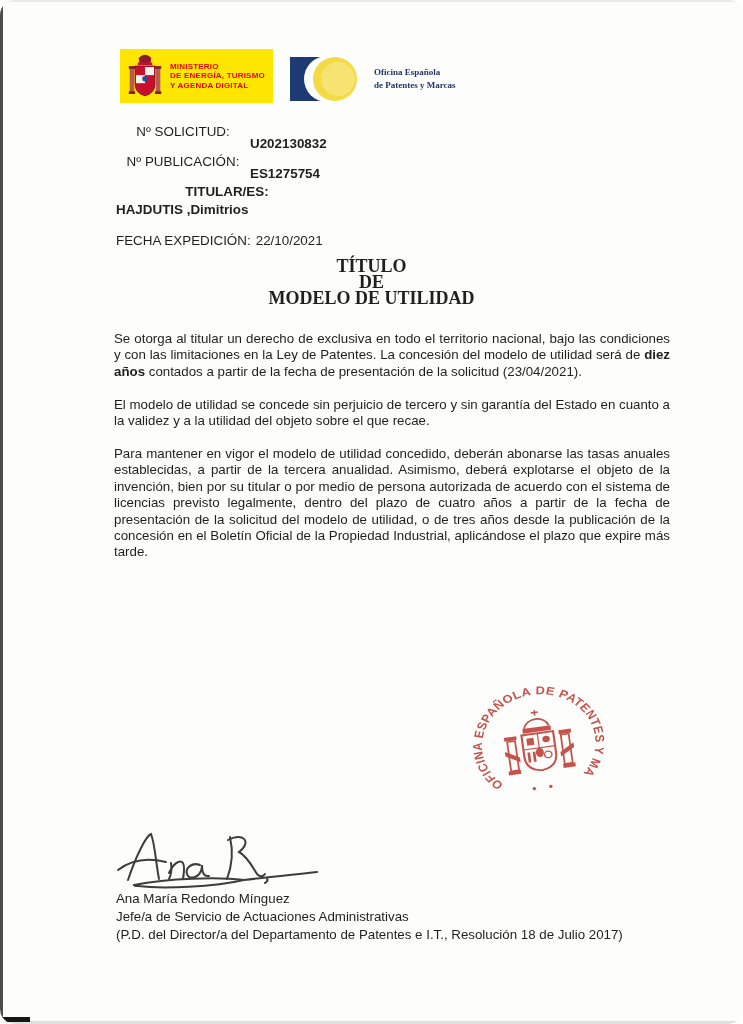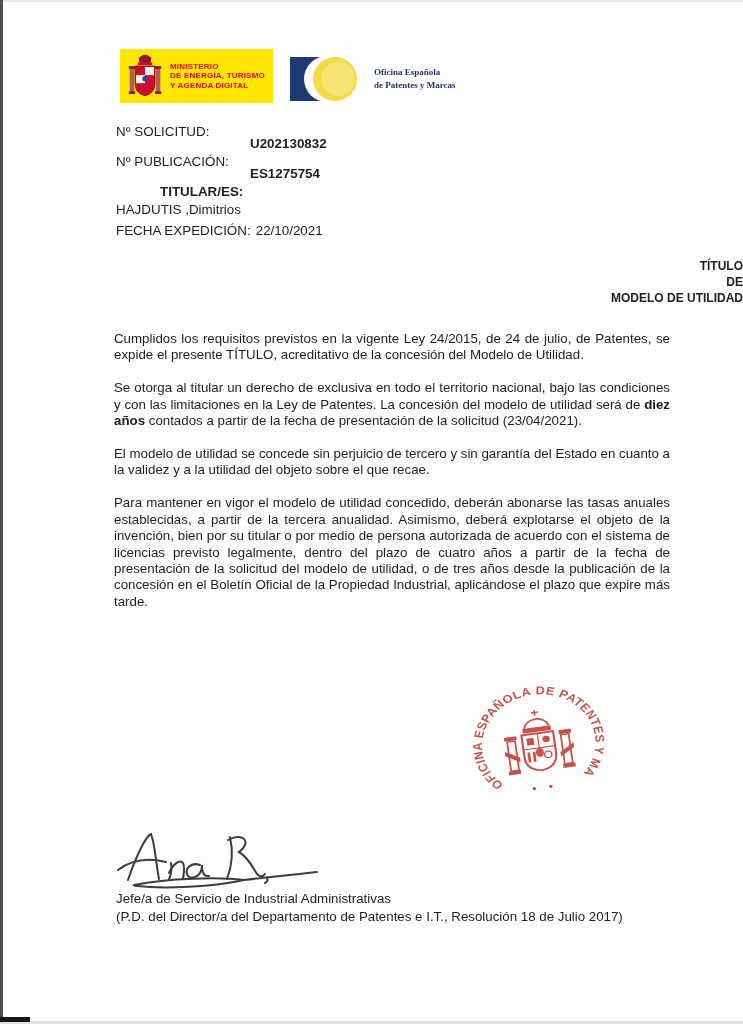--- a/index.html
+++ b/index.html
@@ -1,18 +1,18 @@
 <!DOCTYPE html>
 <html><head>
 <meta charset="utf-8">
 <style>
   html,body { margin:0; padding:0; background:#ffffff; }
   .page {
     position:relative; width:743px; height:1024px; overflow:hidden;
-    background:#fdfdfc; font-family:"Liberation Sans", sans-serif; color:#1f1f1f;
+    background:#fdfdfc; font-family:"Liberation Sans", sans-serif; color:#1f1f1f;border-radius:15px;
   }
   
   .artifact-left   { position:absolute; left:0; top:0; width:3px; height:1021px; background:#4d4d4d; }
   .artifact-top    { position:absolute; left:3px; top:0; right:0; height:2px; background:#e9e9e7; }
   .artifact-bottom { position:absolute; left:0; bottom:0; width:100%; height:3px; background:#e0e0de; }
   .artifact-corner { position:absolute; left:0; bottom:2px; width:30px; height:5px; background:#171717; }
 
   
   .ministry-logo {
     position:absolute; left:120px; top:49px; width:153px; height:54px;
@@ -25,31 +25,31 @@
   }
   .oepm-logo { position:absolute; left:289px; top:54px; display:flex; align-items:center; }
   .oepm-text {
     font-family:"Liberation Serif", serif; font-weight:bold; font-style:normal;
     font-size:9px; line-height:13px; color:#23356b; margin-left:5px;
   }
 
   
   .info { position:absolute; left:116px; top:123px; font-size:13.4px; line-height:18px; }
   .info-row { display:flex; }
-  .info-label { width:134px; }
+  .info-label { width:134px;text-align:center; }
   .info-label.bold { font-weight:bold;margin-left:44px; }
   .info-value { font-weight:bold;margin-top:12px; }
-  .info-titular-value { font-weight:normal; }
-  .fecha-row { margin-top:3px; display:flex; }
+  .info-titular-value { font-weight:bold; }
+  .fecha-row { margin-top:13px; display:flex; }
   .fecha-row .lbl { margin-right:5px; }
 
   
   .doc-title {
-    position:absolute; left:0; right:0; top:259px; text-align:right;
-    font-weight:bold; font-size:12px; line-height:15.8px;
+    position:absolute; left:0; right:0; top:259px; text-align:center;
+    font-weight:bold; font-size:18px; line-height:15.8px;font-family:Liberation Serif, serif;
   }
 
   
   .body-text {
     position:absolute; left:114px; top:331px; width:556px;
     font-size:13.3px; line-height:16.4px; text-align:justify;
   }
   .body-text p { margin:0 0 16.5px 0; }
 
   
@@ -125,21 +125,20 @@
     </div>
   </div>
 
   <div class="doc-title">
     <div>TÍTULO</div>
     <div>DE</div>
     <div>MODELO DE UTILIDAD</div>
   </div>
 
   <div class="body-text">
-    <p>Cumplidos los requisitos previstos en la vigente Ley 24/2015, de 24 de julio, de Patentes, se expide el presente TÍTULO, acreditativo de la concesión del Modelo de Utilidad.</p>
     <p><span>Se otorga al titular un derecho de exclusiva en todo el territorio nacional, bajo las condiciones y con las limitaciones en la Ley de Patentes. La concesión del modelo de utilidad será de </span><b>diez años</b><span> contados a partir de la fecha de presentación de la solicitud (23/04/2021).</span></p>
     <p>El modelo de utilidad se concede sin perjuicio de tercero y sin garantía del Estado en cuanto a la validez y a la utilidad del objeto sobre el que recae.</p>
     <p>Para mantener en vigor el modelo de utilidad concedido, deberán abonarse las tasas anuales establecidas, a partir de la tercera anualidad. Asimismo, deberá explotarse el objeto de la invención, bien por su titular o por medio de persona autorizada de acuerdo con el sistema de licencias previsto legalmente, dentro del plazo de cuatro años a partir de la fecha de presentación de la solicitud del modelo de utilidad, o de tres años desde la publicación de la concesión en el Boletín Oficial de la Propiedad Industrial, aplicándose el plazo que expire más tarde.</p>
   </div>
 
   <div class="stamp">
     <svg width="142" height="124" viewBox="0 0 160 160" preserveAspectRatio="none">
       <defs>
         <path id="ring-path" d="M 34.75 125.25 A 64 64 0 1 1 125.25 125.25" fill="none"></path>
       </defs>
@@ -185,17 +184,18 @@
       <path d="M86,37 C78,34 71,40 73,46 C75,52 84,50 87,43 C88,40 88,38 88,37 C88,43 89,49 95,48"></path>
       <path d="M116,9 C119,22 118,38 113,51"></path>
       <path d="M114,12 C128,4 139,13 125,24 C133,28 138,38 143,46 C146,49 149,49 151,46"></path>
       <path d="M153,50 C154,52 153,54 151,55"></path>
       <path d="M20,57 C55,50 105,49 130,52 C100,59 48,61 24,58 C21,58 19,57 20,57"></path>
       <path d="M130,52 C155,49 178,47 203,44"></path>
     </g>
   </svg>
 
   <div class="sig-block">
-    <div>Jefe/a de Servicio de Industrial Administrativas</div>
+    <div>Ana María Redondo Mínguez</div>
+    <div>Jefe/a de Servicio de Actuaciones Administrativas</div>
     <div>(P.D. del Director/a del Departamento de Patentes e I.T., Resolución 18 de Julio 2017)</div>
   </div>
 
 </div>
 
 </body></html>

